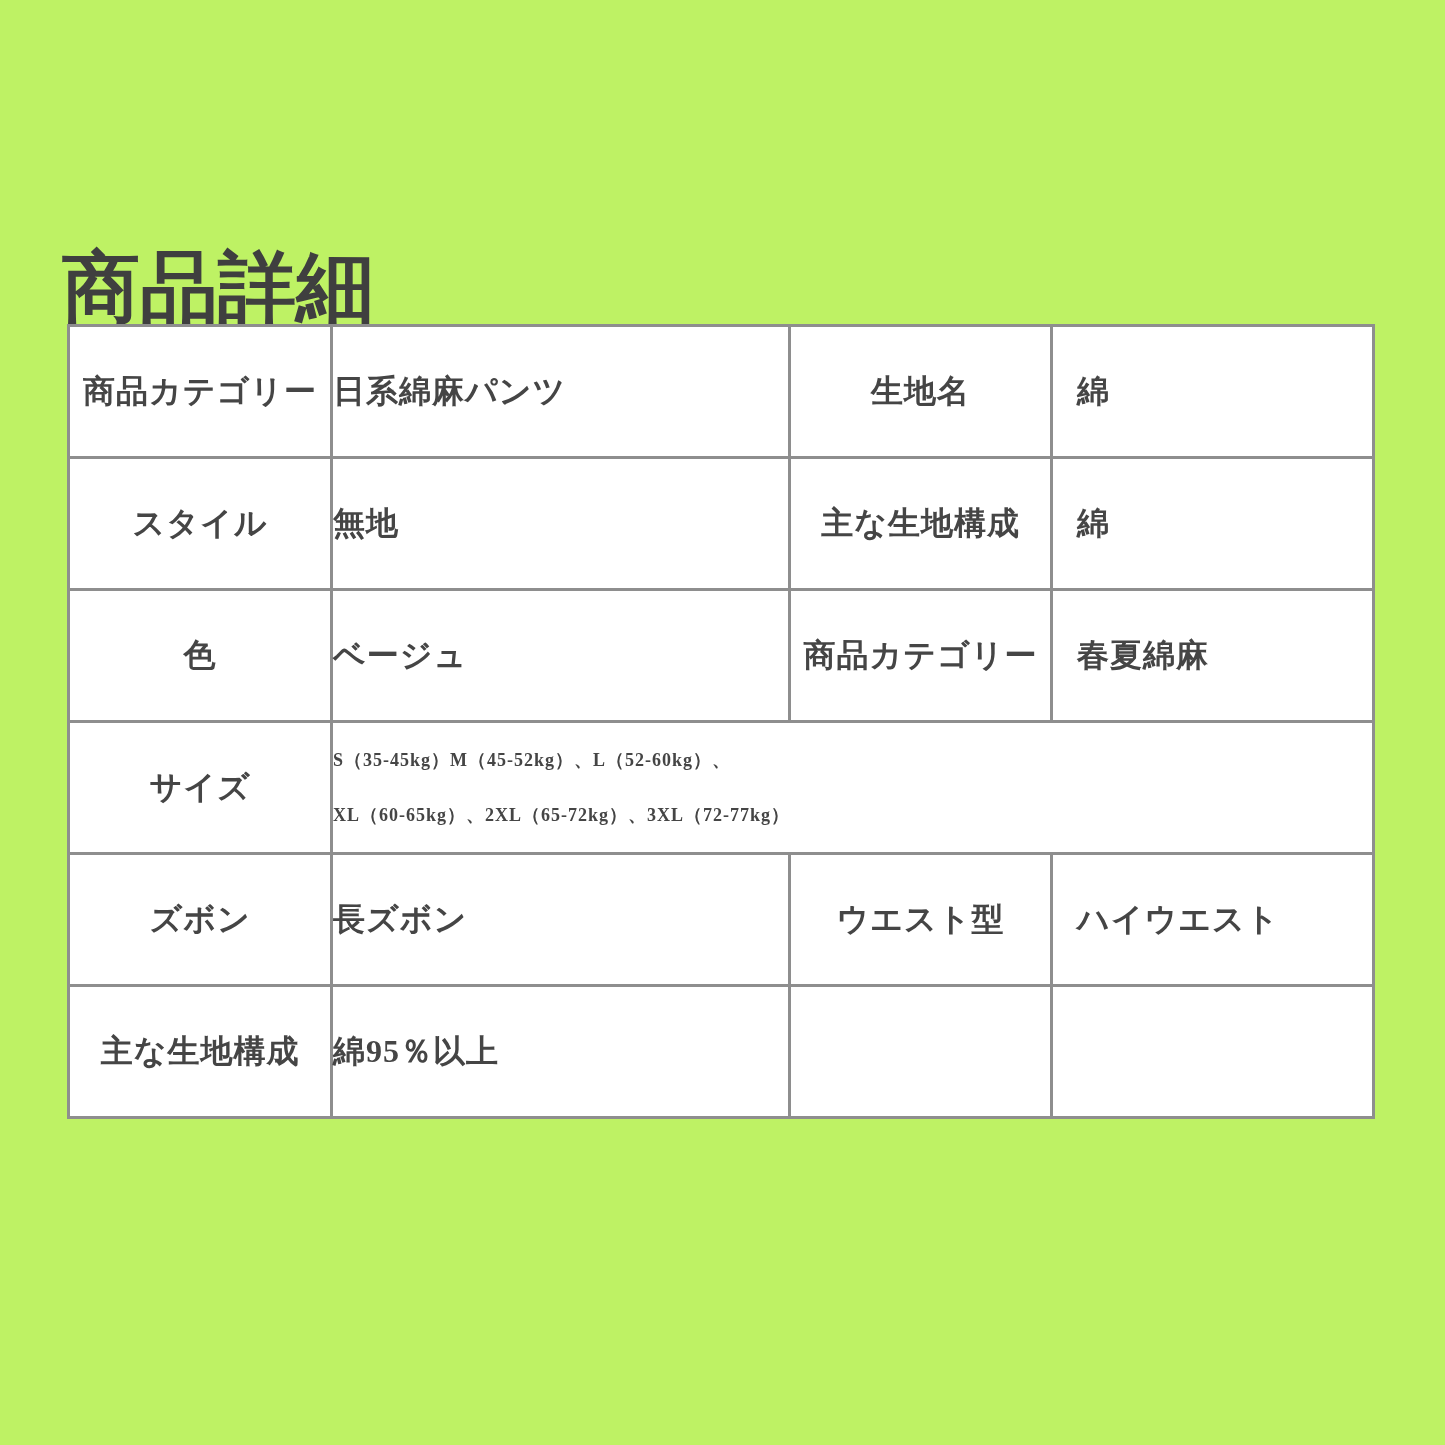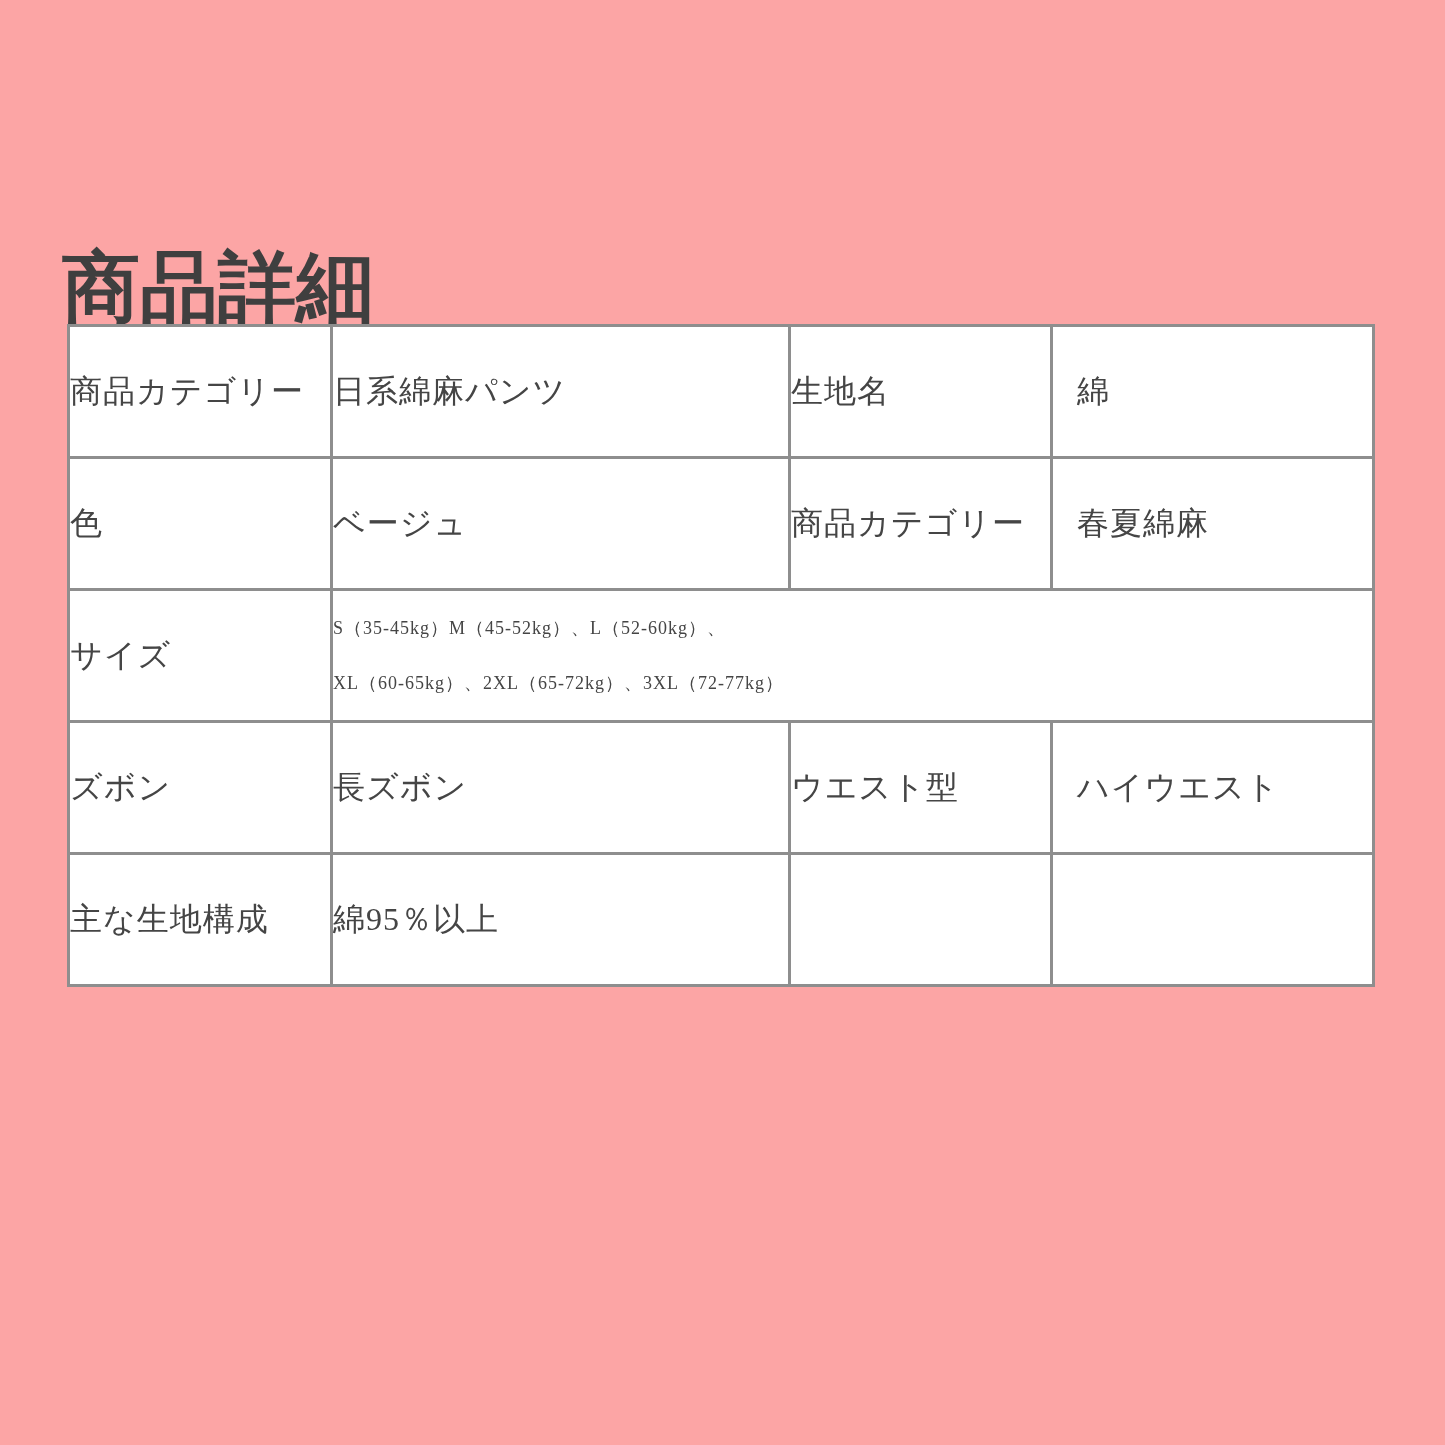--- a/index.html
+++ b/index.html
@@ -8,21 +8,21 @@
     background: #ffffff;
     width: 1445px;
     height: 1445px;
     font-family: "Liberation Serif", "DejaVu Serif", serif;
     color: #454545;
   }
   .canvas {
     position: relative;
     width: 1445px;
     height: 1445px;
-    background: #fca5a5;
+    background: #bef264;
     overflow: hidden;
   }
   .page-title {
     position: absolute;
     left: 62px;
     top: 193px;
     font-size: 78px;
     font-weight: 700;
     letter-spacing: 0px;
     color: #3f3f3f;
@@ -38,28 +38,29 @@
     width: 1305px;
   }
   table.detail td {
     border: 3px solid #8e8e8e;
     height: 129px;
     padding: 0;
     vertical-align: middle;
     background: #ffffff;
   }
   td.lbl {
-    font-weight: 400;
+    text-align: center;
+    font-weight: 700;
     font-size: 32px;
     color: #454545;
     letter-spacing: 1px;
   }
   td.val {
     text-align: left;
-    font-weight: 400;
+    font-weight: 700;
     font-size: 32px;
     color: #454545;
     padding-left: 46px;
     letter-spacing: 1px;
   }
   td.val.col4 { padding-left: 24px; }
   td.val.small {
     font-size: 24px;
     line-height: 43px;
     letter-spacing: 0.5px;
@@ -86,20 +87,26 @@
       <col style="width:322px">
     </colgroup>
     <tbody>
       <tr>
         <td class="lbl">商品カテゴリー</td>
         <td class="val">日系綿麻パンツ</td>
         <td class="lbl">生地名</td>
         <td class="val col4">綿</td>
       </tr>
       <tr>
+        <td class="lbl">スタイル</td>
+        <td class="val">無地</td>
+        <td class="lbl">主な生地構成</td>
+        <td class="val col4">綿</td>
+      </tr>
+      <tr>
         <td class="lbl">色</td>
         <td class="val">ベージュ</td>
         <td class="lbl">商品カテゴリー</td>
         <td class="val col4">春夏綿麻</td>
       </tr>
       <tr>
         <td class="lbl">サイズ</td>
         <td class="val sizes" colspan="3">
           <span class="line">S（35-45kg）M（45-52kg）、L（52-60kg）、</span>
           <span class="line">XL（60-65kg）、2XL（65-72kg）、3XL（72-77kg）</span>

